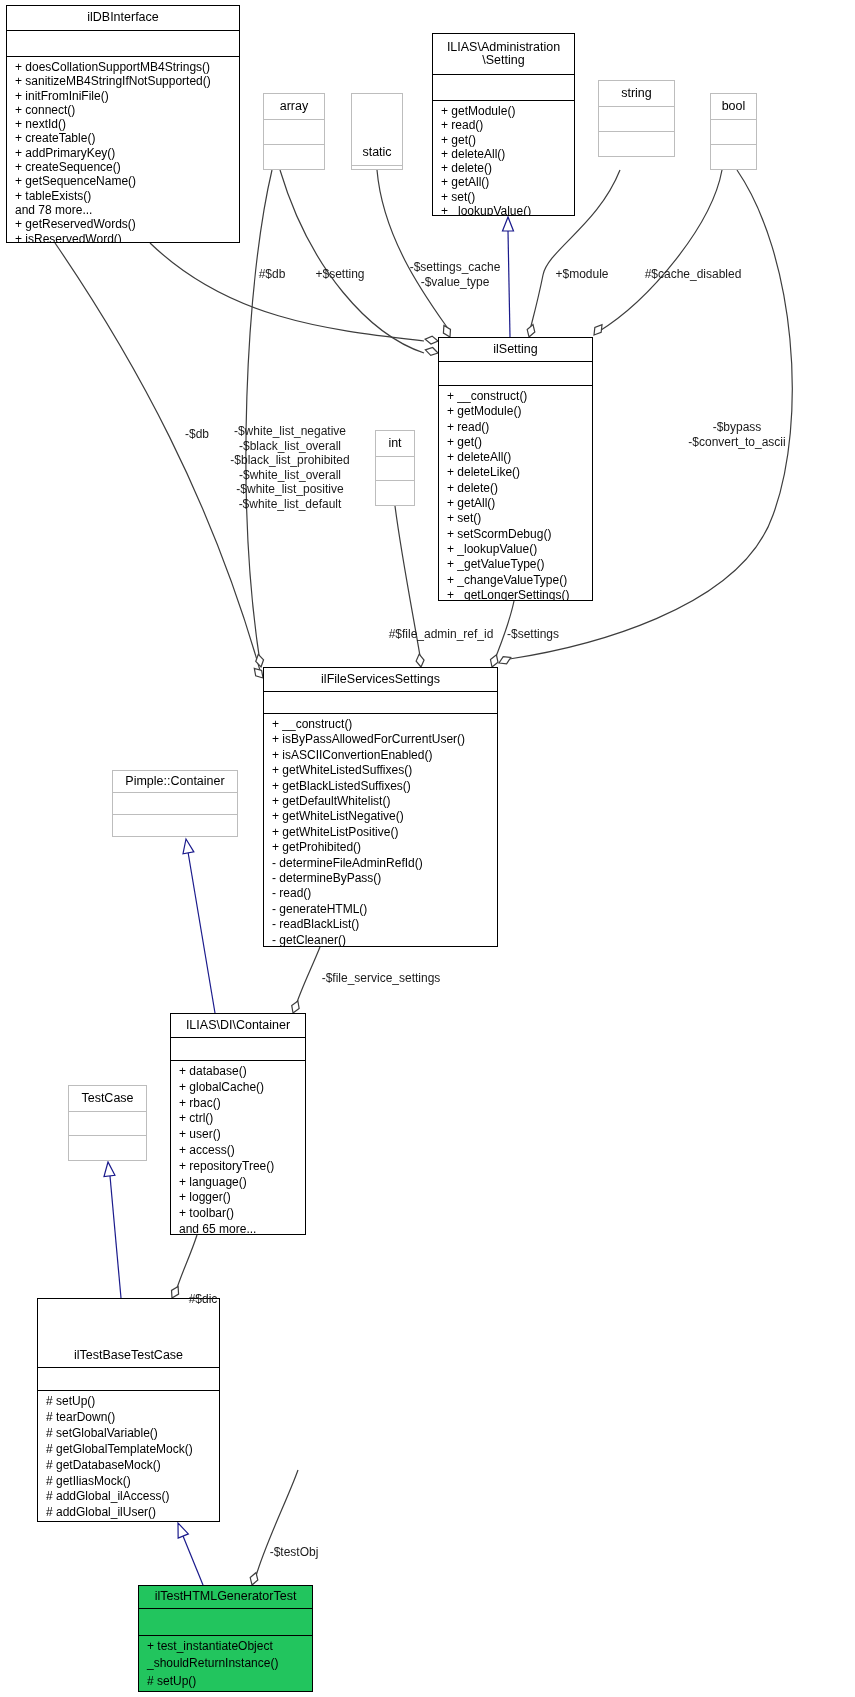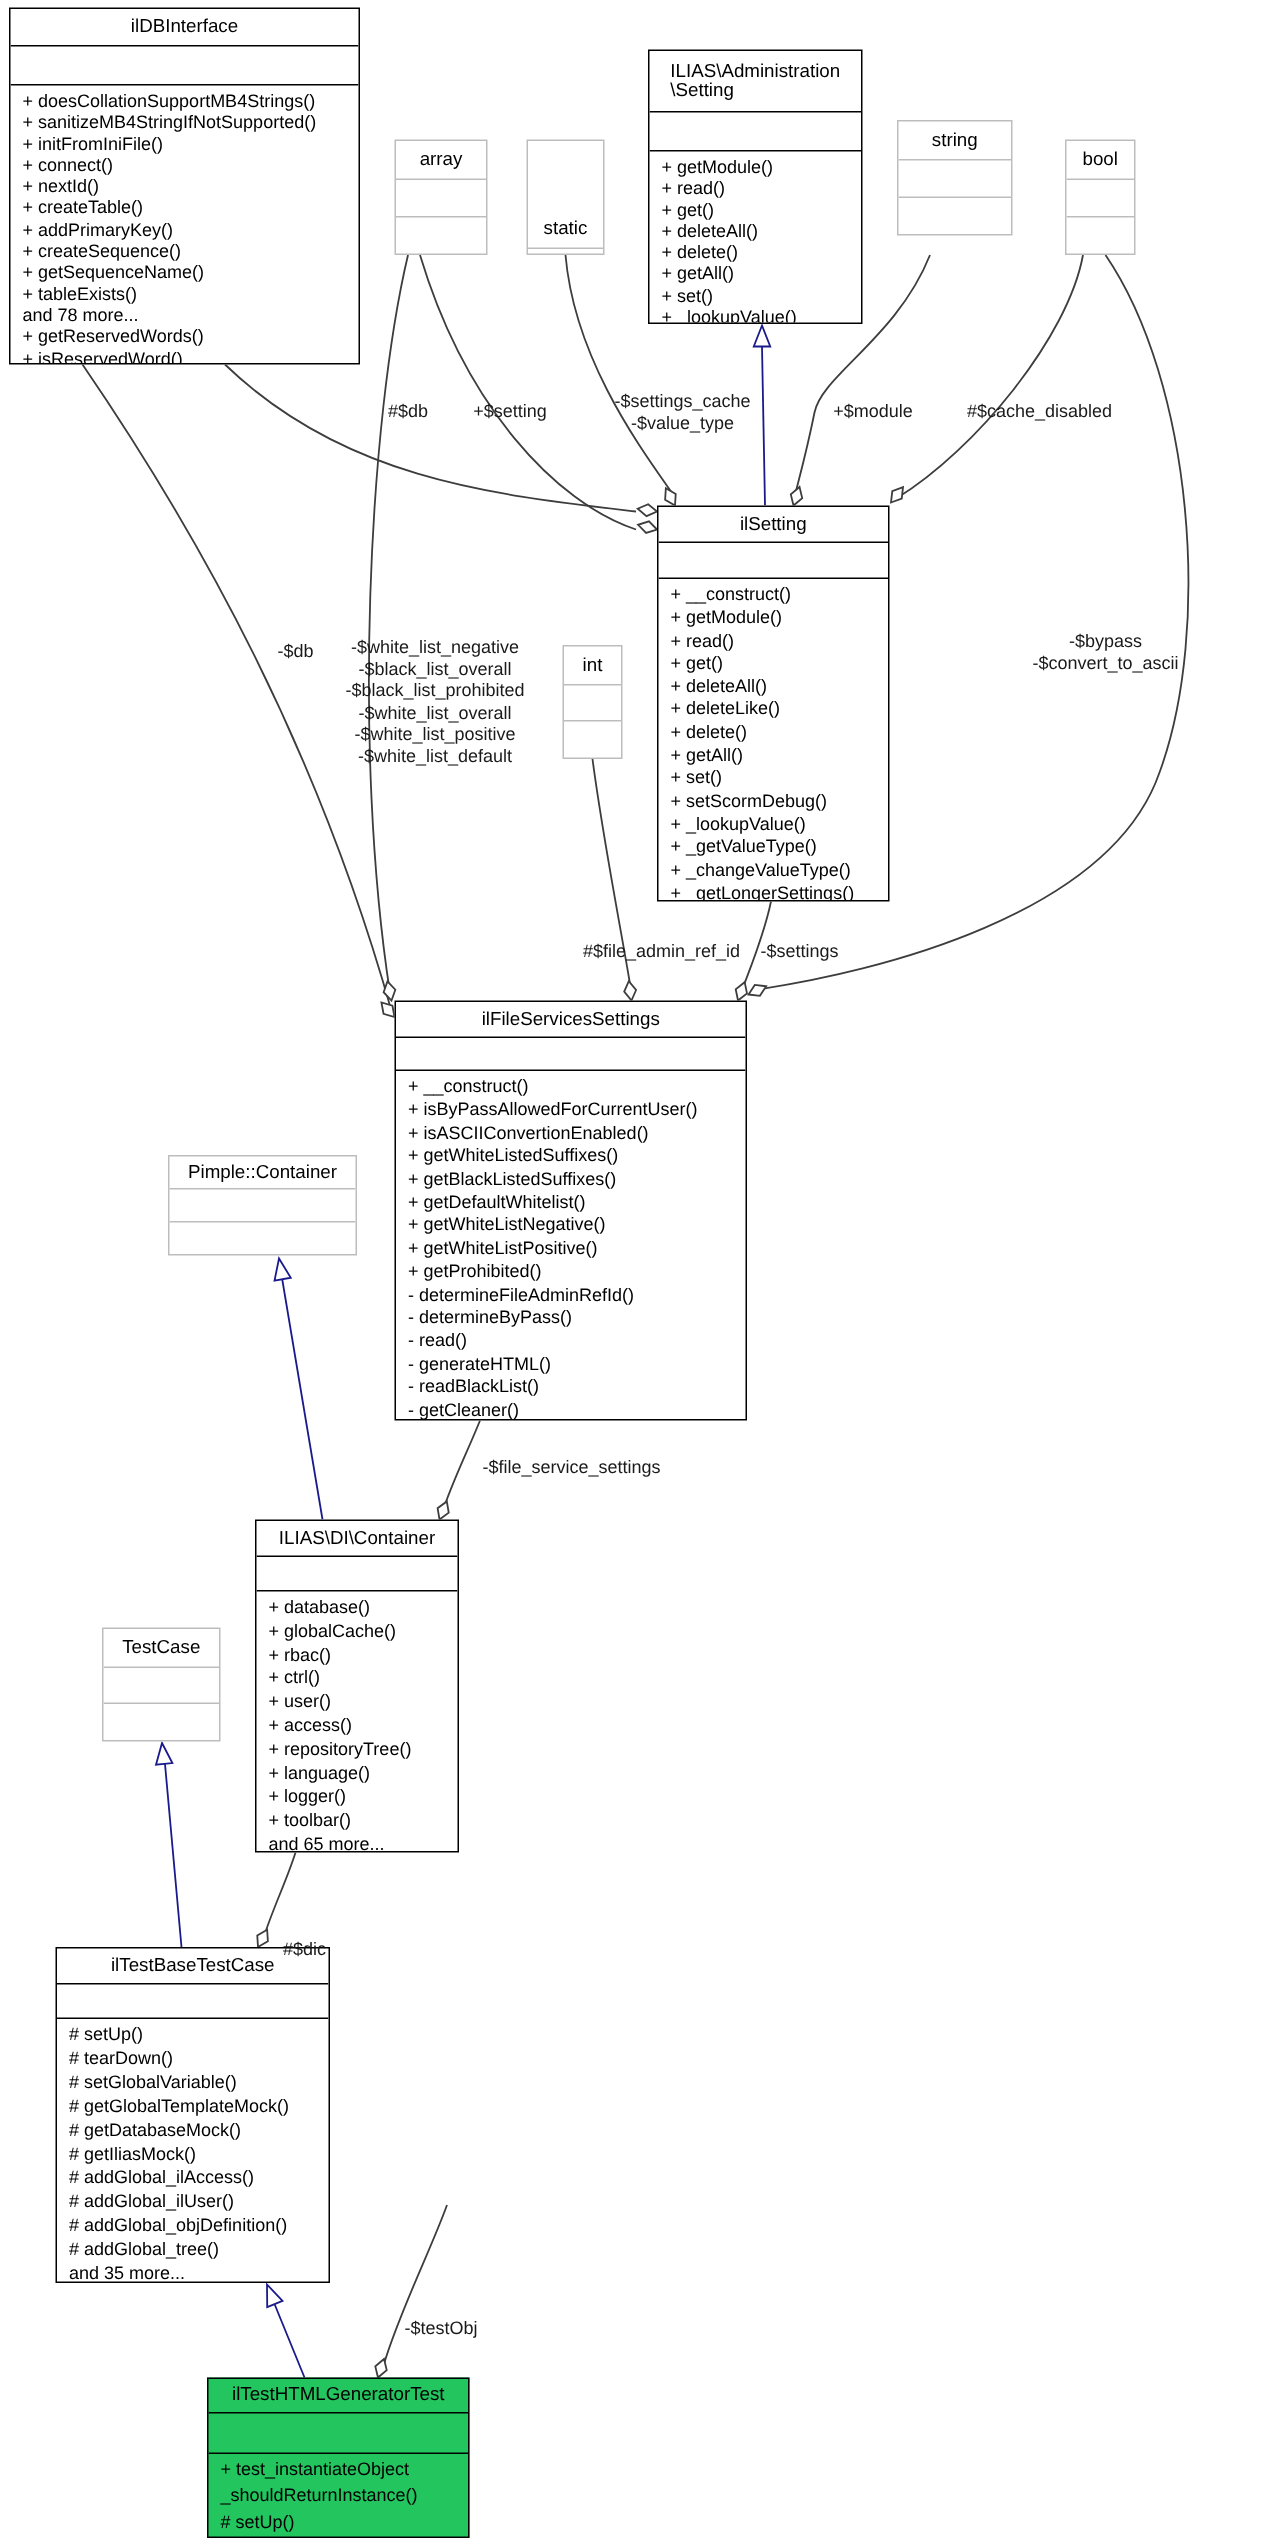--- a/index.html
+++ b/index.html
@@ -3,21 +3,21 @@
 <meta charset="utf-8">
 <style>
   html,body{margin:0;padding:0;background:#ffffff;}
   #canvas{position:relative;width:855px;height:1697px;background:#ffffff;
           font-family:"Liberation Sans",sans-serif;color:#000;overflow:hidden;}
   svg.edges{position:absolute;left:0;top:0;z-index:1;}
   .uml-box{position:absolute;z-index:2;background:#ffffff;box-sizing:border-box;overflow:hidden;}
   .uml-box.main{border:1.4px solid #000000;}
   .uml-box.ext{border:1.2px solid #bdbdbd;}
   .uml-box.focus{border:1.4px solid #000000;background:#22c55e;}
-  .uml-title{display:flex;align-items:center;justify-content:center;text-align:left;
+  .uml-title{display:flex;align-items:center;justify-content:center;text-align:center;
              font-size:12.5px;line-height:13.5px;white-space:pre-line;box-sizing:border-box;}
   .main .uml-title,.focus .uml-title{border-bottom:1.4px solid #000;}
   .ext .uml-title{border-bottom:1.2px solid #bdbdbd;}
   .uml-attrs{box-sizing:border-box;}
   .main .uml-attrs,.focus .uml-attrs{border-bottom:1.4px solid #000;}
   .ext .uml-attrs{border-bottom:1.2px solid #bdbdbd;}
   .uml-methods{padding:3px 4px 0 8px;font-size:12px;box-sizing:border-box;}
   .uml-line{white-space:nowrap;}
   .edge-label{position:absolute;z-index:3;transform:translateX(-50%);text-align:center;
               font-size:12px;line-height:14.6px;color:#1a1a1a;white-space:pre-line;}
@@ -232,21 +232,21 @@
         <div class="uml-line">and 65 more...</div>
       </div>
   </div>
 
   <div class="uml-box ext" style="left:68px;top:1085px;width:79px;height:76px;">
     <div class="uml-title" style="height:26px;">TestCase</div>
     <div class="uml-attrs" style="height:24px;"></div>
   </div>
 
   <div class="uml-box main" style="left:37px;top:1298px;width:183px;height:224px;">
-    <div class="uml-title" style="height:24px;">ilTestBaseTestCase</div>
+    <div class="uml-title" style="height:24px;margin-top:45px;">ilTestBaseTestCase</div>
     <div class="uml-attrs" style="height:23px;"></div>
     <div class="uml-methods" style="line-height:15.9px;">
         <div class="uml-line"># setUp()</div>
         <div class="uml-line"># tearDown()</div>
         <div class="uml-line"># setGlobalVariable()</div>
         <div class="uml-line"># getGlobalTemplateMock()</div>
         <div class="uml-line"># getDatabaseMock()</div>
         <div class="uml-line"># getIliasMock()</div>
         <div class="uml-line"># addGlobal_ilAccess()</div>
         <div class="uml-line"># addGlobal_ilUser()</div>

